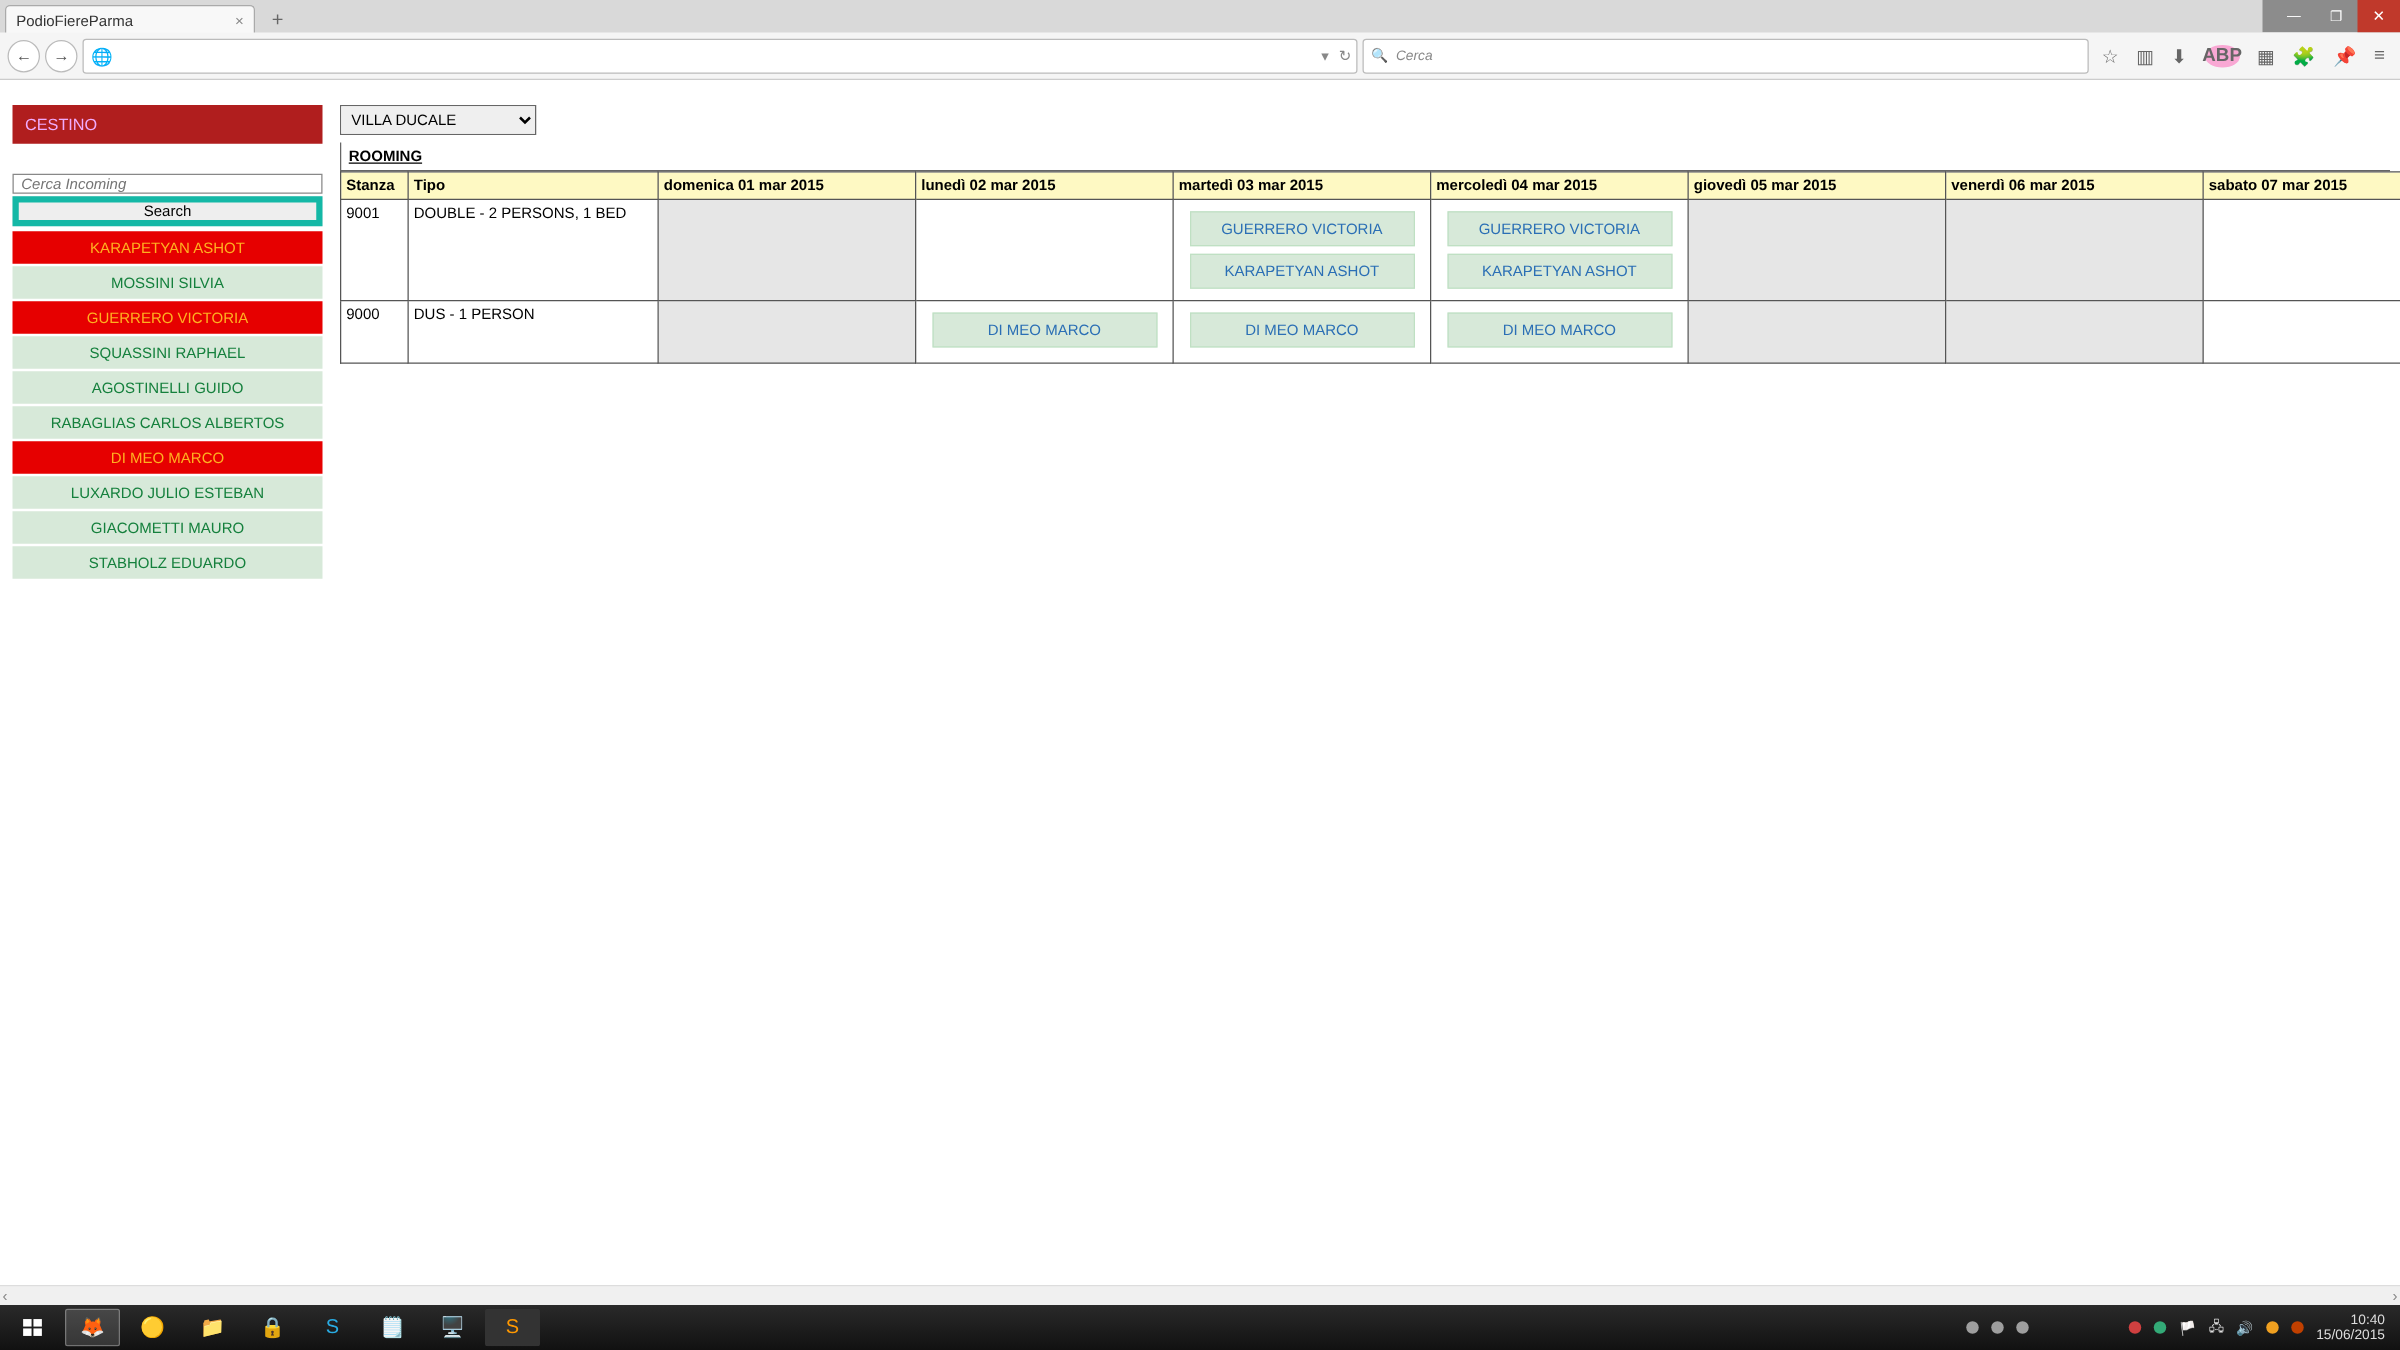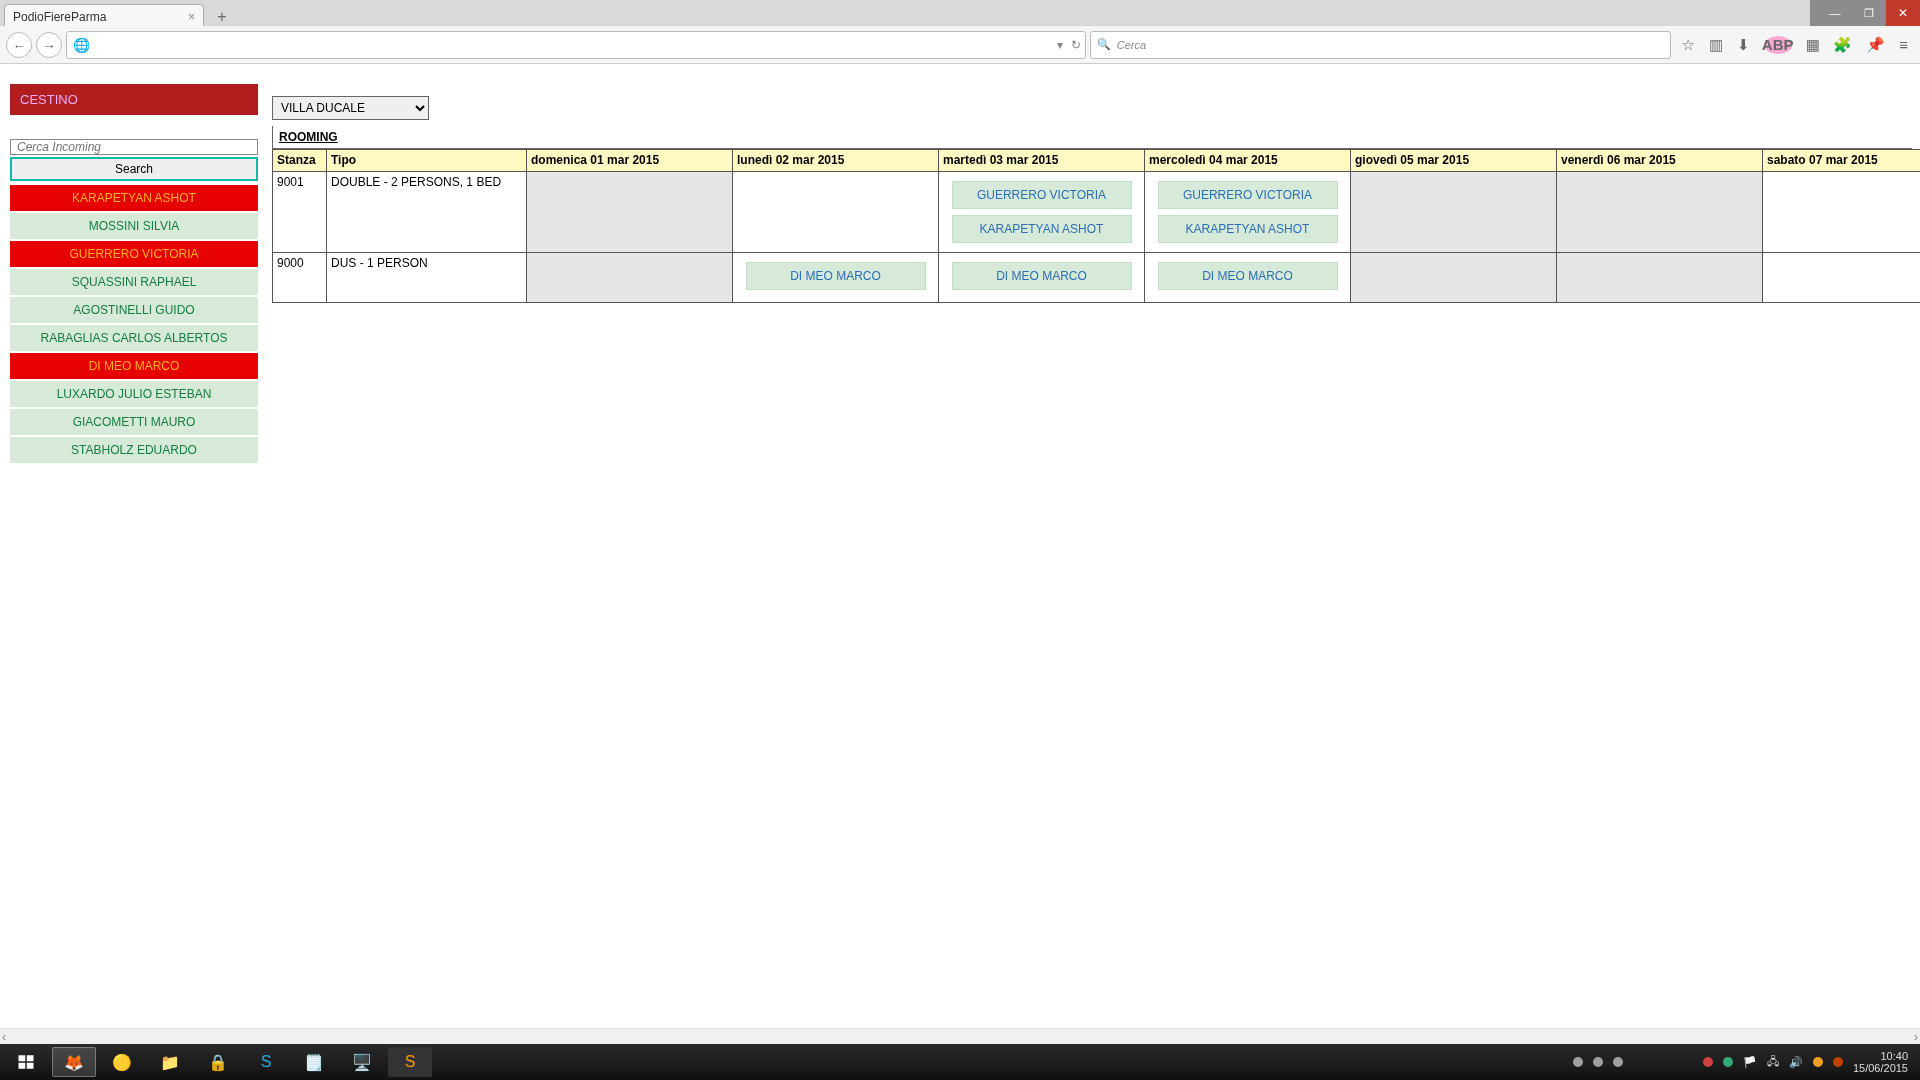--- a/index.html
+++ b/index.html
@@ -30,27 +30,27 @@
   .searchbar .mag { font-style:normal;}
   .tool-icons { display:flex; gap:14px; align-items:center; padding:0 6px;}
   .tool-icons span { color:#666; font-size:15px;}
   .abp { background:#f9a8d4; color:#fff; border-radius:50%; width:28px; height:18px; font-size:9px; display:flex; align-items:center; justify-content:center; font-weight:bold;}
   
   .page { position:absolute; top:64px; left:0; right:0; bottom:36px; background:#fff; overflow:hidden;}
   .sidebar { position:absolute; top:20px; left:10px; width:248px;}
   .cestino { background:#b01e1e; color:#f0abfc; font-weight:normal; padding:8px 10px; font-size:13px;}
   .searchrow { margin-top:24px; display:flex; gap:2px;flex-direction:column;}
   .searchrow input { flex:1; height:24px; border:1px solid #888; padding:0 6px; font-size:12px; color:#555; font-style:italic;}
-  .searchrow button { height:24px; border:2px solid #14b8a6; background:#eee; padding:0 10px; font-size:12px;}
+  .searchrow button { height:24px; border:5px solid #14b8a6; background:#eee; padding:0 10px; font-size:12px;}
   .people { margin-top:4px; display:flex; flex-direction:column; gap:2px;}
   .person { height:26px; display:flex; align-items:center; justify-content:center; font-size:12px; background:#d7e9d9; color:#15803d;}
   .person.red { background:#e60000; color:#ffb020;}
   
   .main { position:absolute; top:20px; left:272px; right:8px;}
-  .hotel-select-wrap{ border:1px solid #666; display:inline-block;margin-top:12px; }
+  .hotel-select-wrap{ border:1px solid #666; display:inline-block; }
   .hotel-select { height:22px; min-width:155px; font-size:12px; border:none; background:#efefef; padding:0 4px;}
   .rooming-label { border:1px solid #666; border-top:none; border-right:none; padding:4px 6px; font-weight:bold; font-size:12px; margin-top:6px;text-decoration:underline;}
   table.rooming { border-collapse:collapse; width:100%; table-layout:fixed;}
   table.rooming th, table.rooming td { border:1px solid #555; font-size:12px; text-align:left; vertical-align:top; padding:3px 4px;}
   table.rooming th { font-weight:bold; background:#fef9c3; height:22px;}
   col.c-stanza{width:54px;} col.c-tipo{width:200px;} col.c-day{width:206px;}
   td.grey { background:#e6e6e6;}
   .chip { display:block; margin:6px auto; width:180px; text-align:center; padding:6px 2px; background:#d7e9d9; color:#2b6fb5; border:1px solid #bfe0c3; font-size:12px;}
   
   .page-scroll { position:absolute; left:0; right:0; bottom:0; height:16px; background:#f0f0f0; border-top:1px solid #ddd; display:flex; align-items:center; justify-content:space-between; padding:0 2px; color:#888;}

